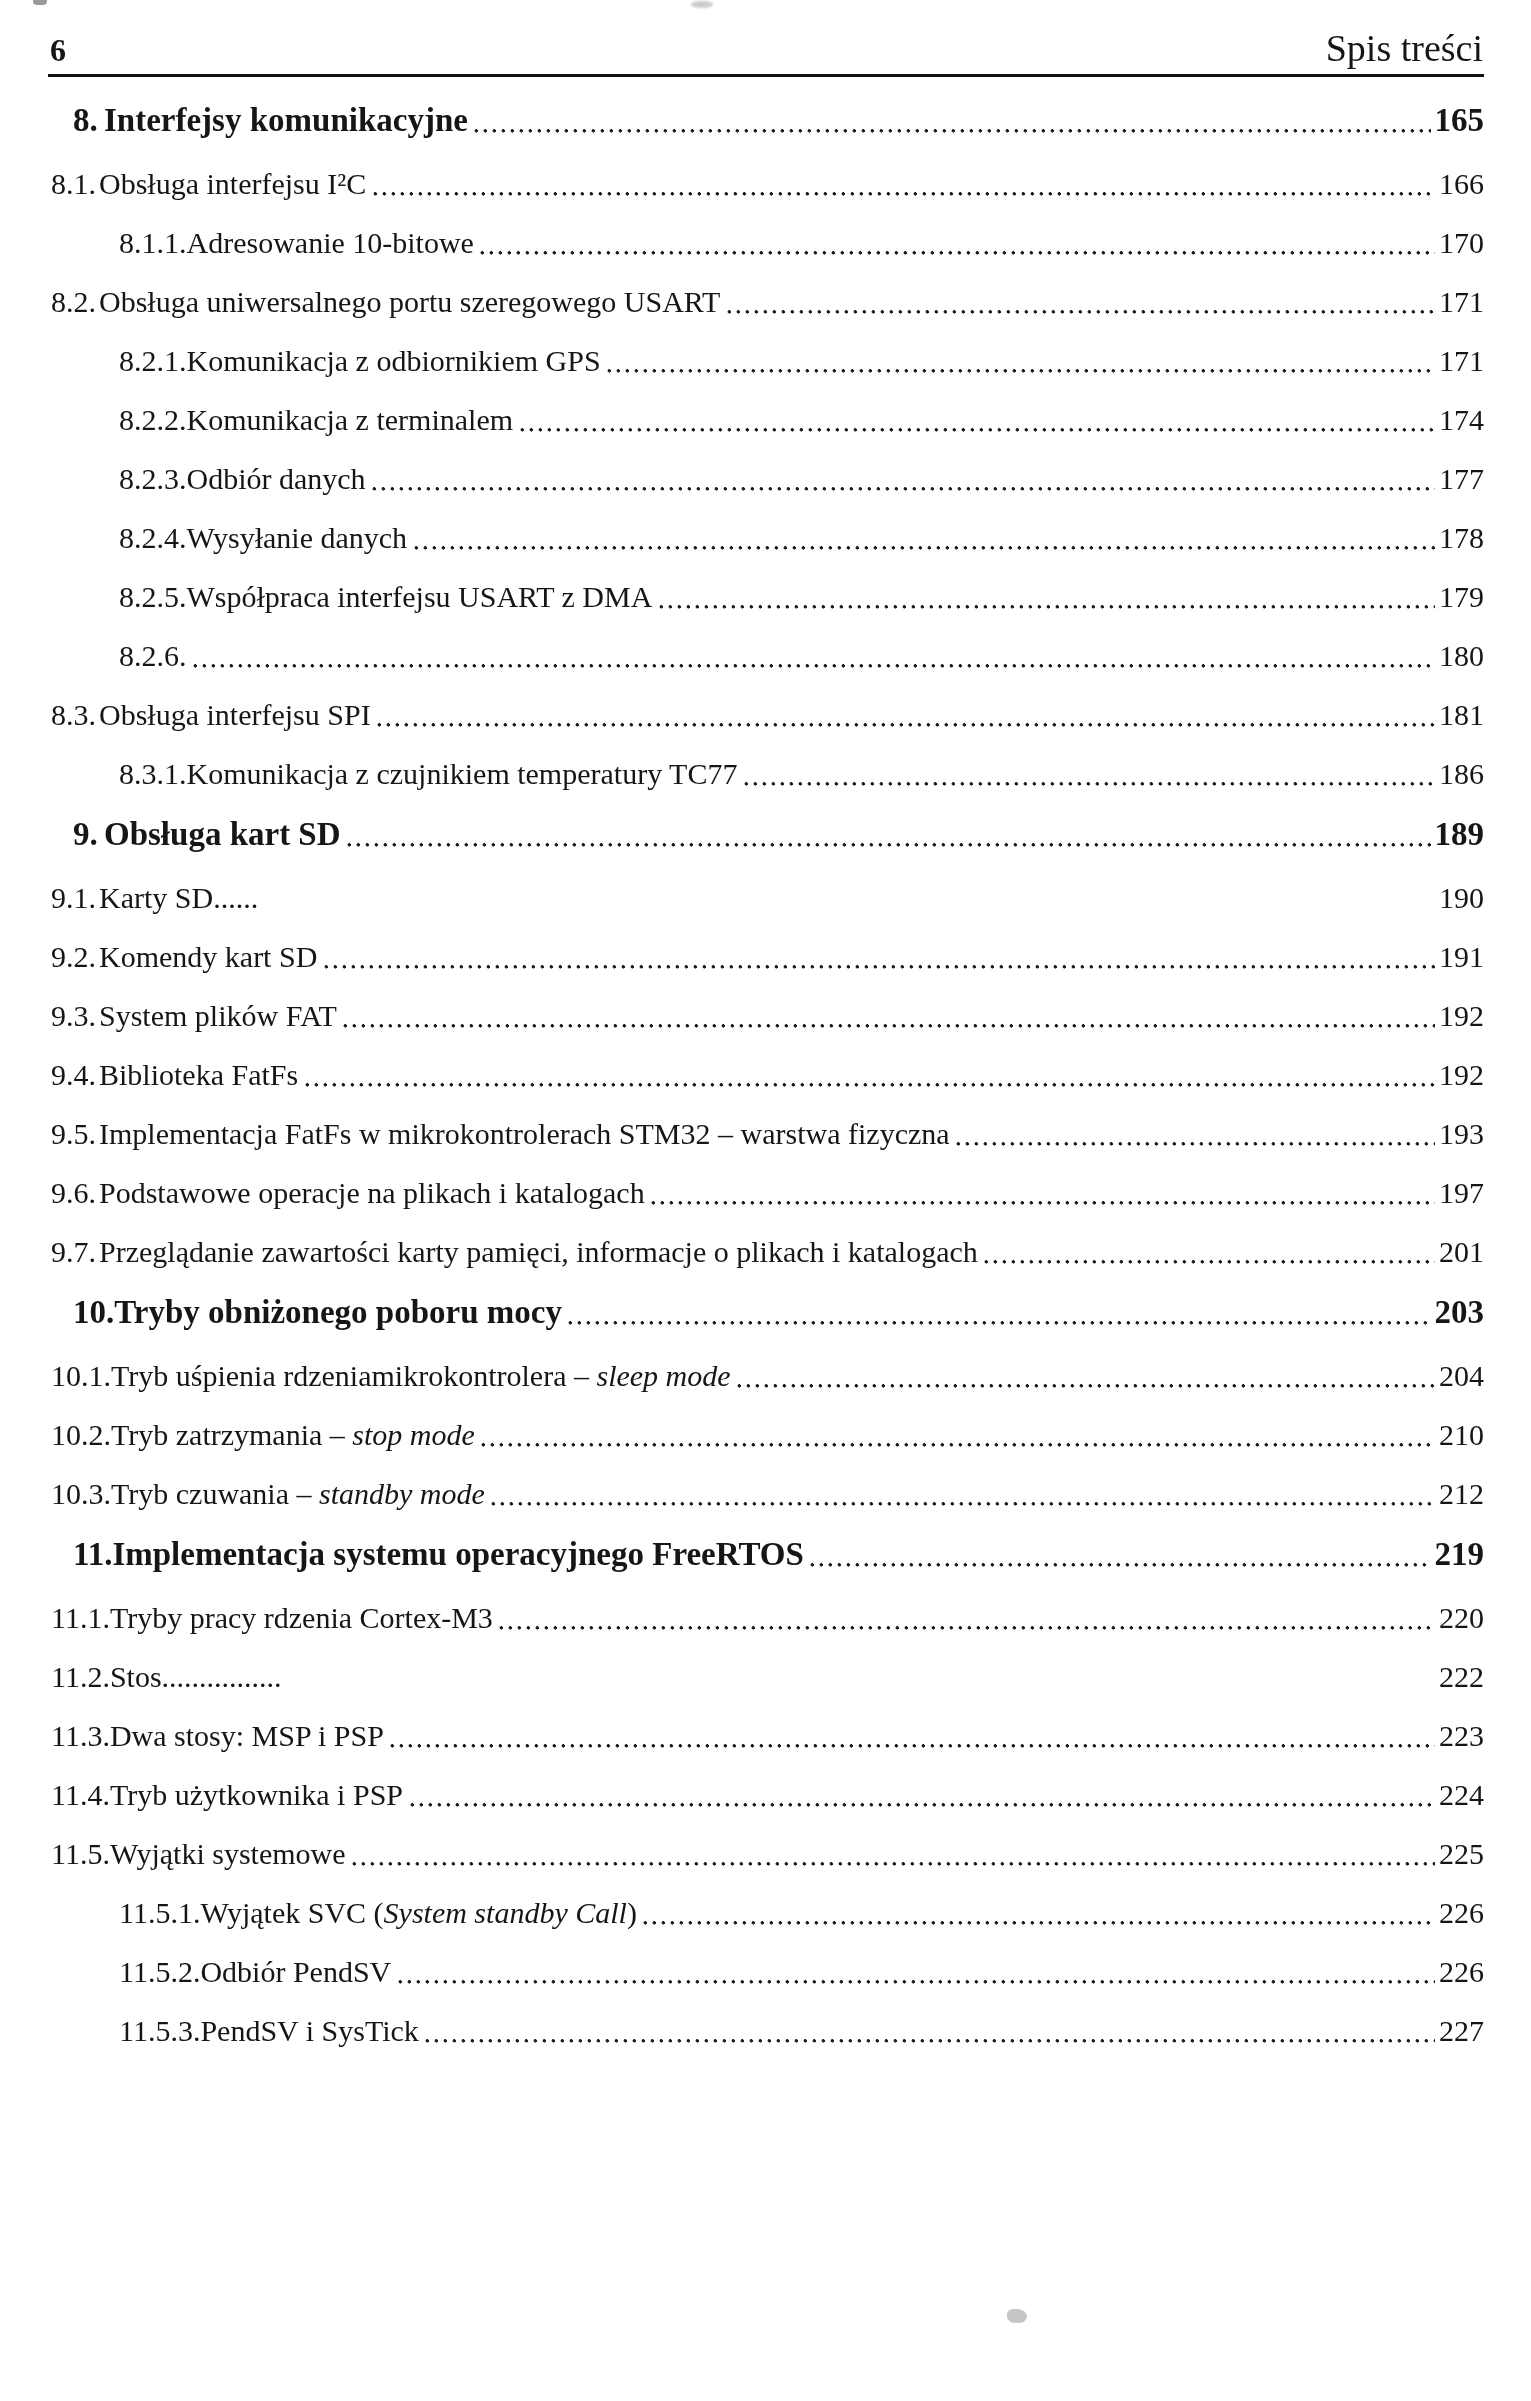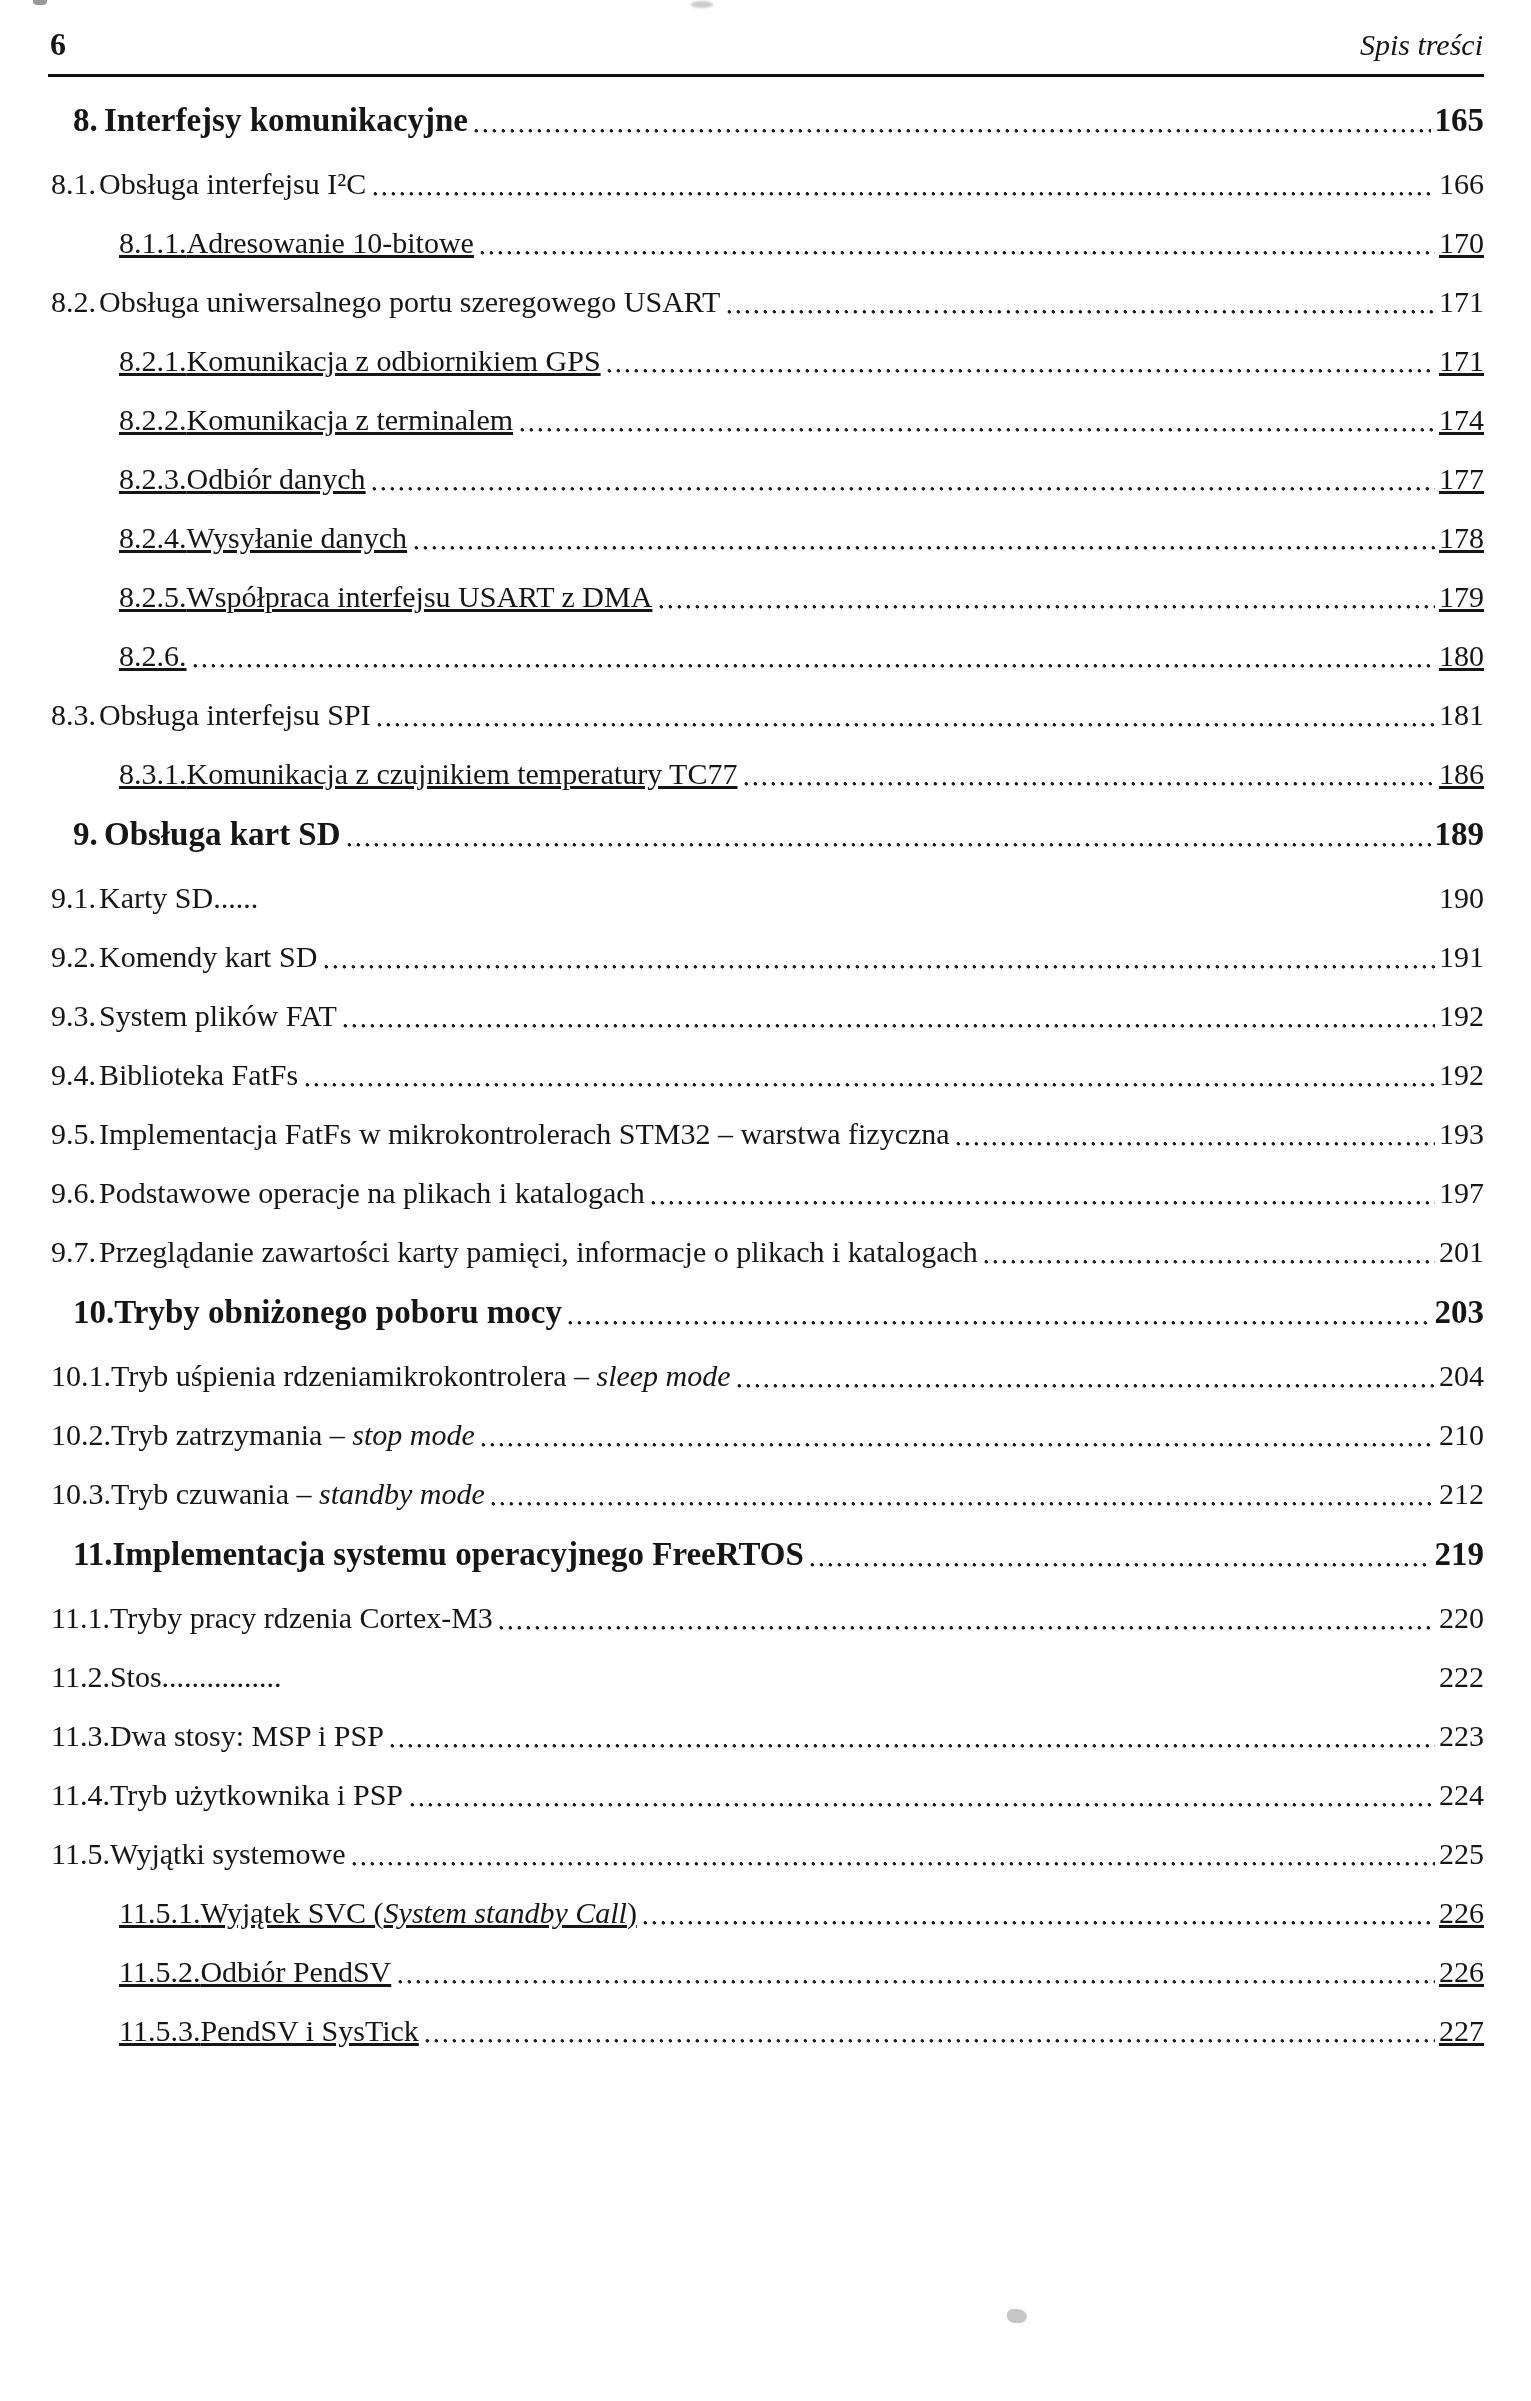--- a/index.html
+++ b/index.html
@@ -16,21 +16,21 @@
   .header {
     position: absolute;
     top: 26px;
     left: 50px;
     right: 48px;
     display: flex;
     justify-content: space-between;
     align-items: baseline;
   }
   .pagenum { font-weight: 700; font-size: 32px; }
-  .running-title { font-style: italic; font-size: 30px; }
+  .running-title { font-size: 38px; }
 
   .rule {
     position: absolute;
     top: 74px;
     left: 48px;
     right: 47px;
     height: 3.3px;
     background: #101010;
   }
 
@@ -59,21 +59,21 @@
     font-size: 33px;
     line-height: 38px;
     margin-top: 17px;
     margin-bottom: 27px;
   }
   .l1 .num { min-width: 31px; }
 
   .l2 { padding-left: 51px; }
   .l2 .num { min-width: 48px; }
 
-  .l3 { padding-left: 119px; text-decoration: underline; }
+  .l3 { padding-left: 119px; }
   .l3 .num { min-width: 52px; }
 
   .leader {
     flex: 1 1 13px;
     height: 6.5px;
     margin: 0 3.9px 0 6.5px;
     background-image: radial-gradient(circle at 2.3px 4.2px, #1f1f1f 1.6px, rgba(0,0,0,0) 2px);
     background-size: 9px 6.5px;
     background-repeat: repeat-x;
     transform: translateY(2px);

